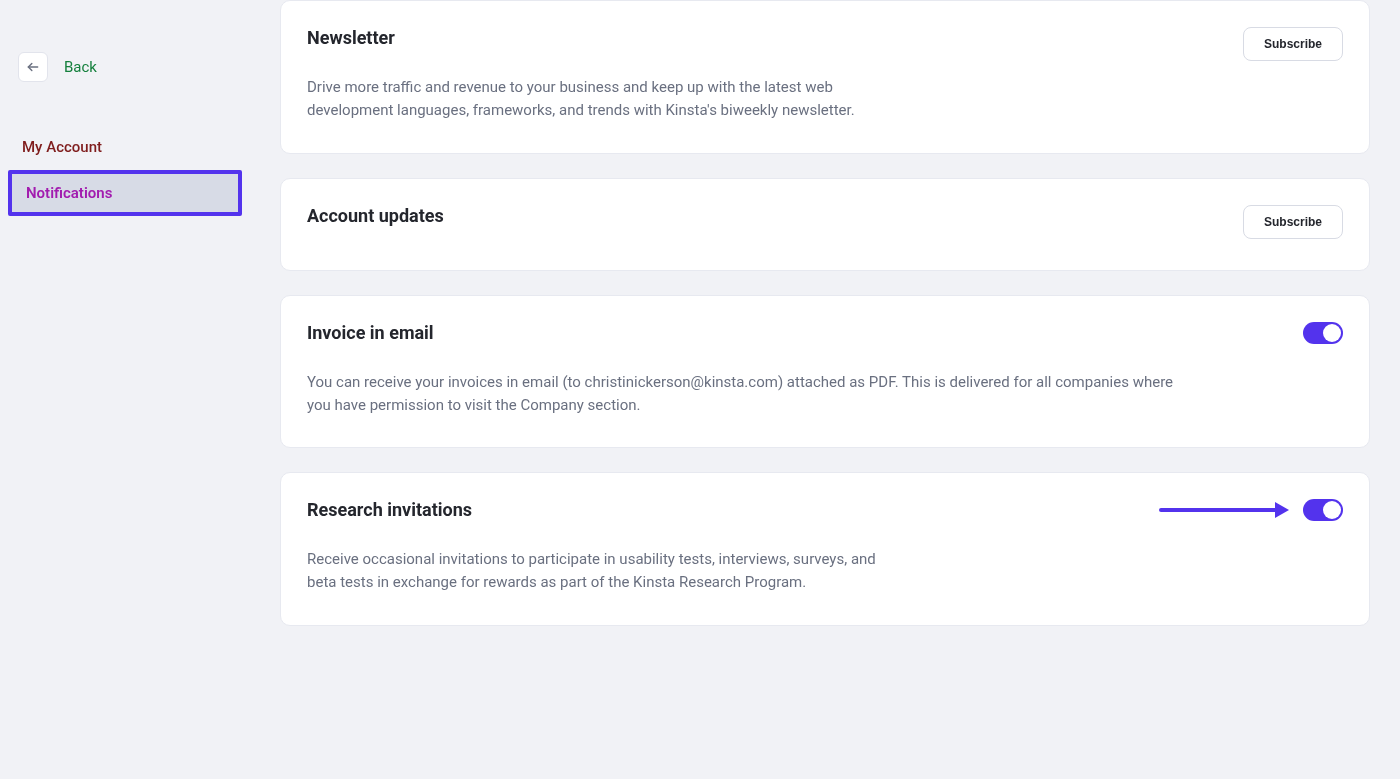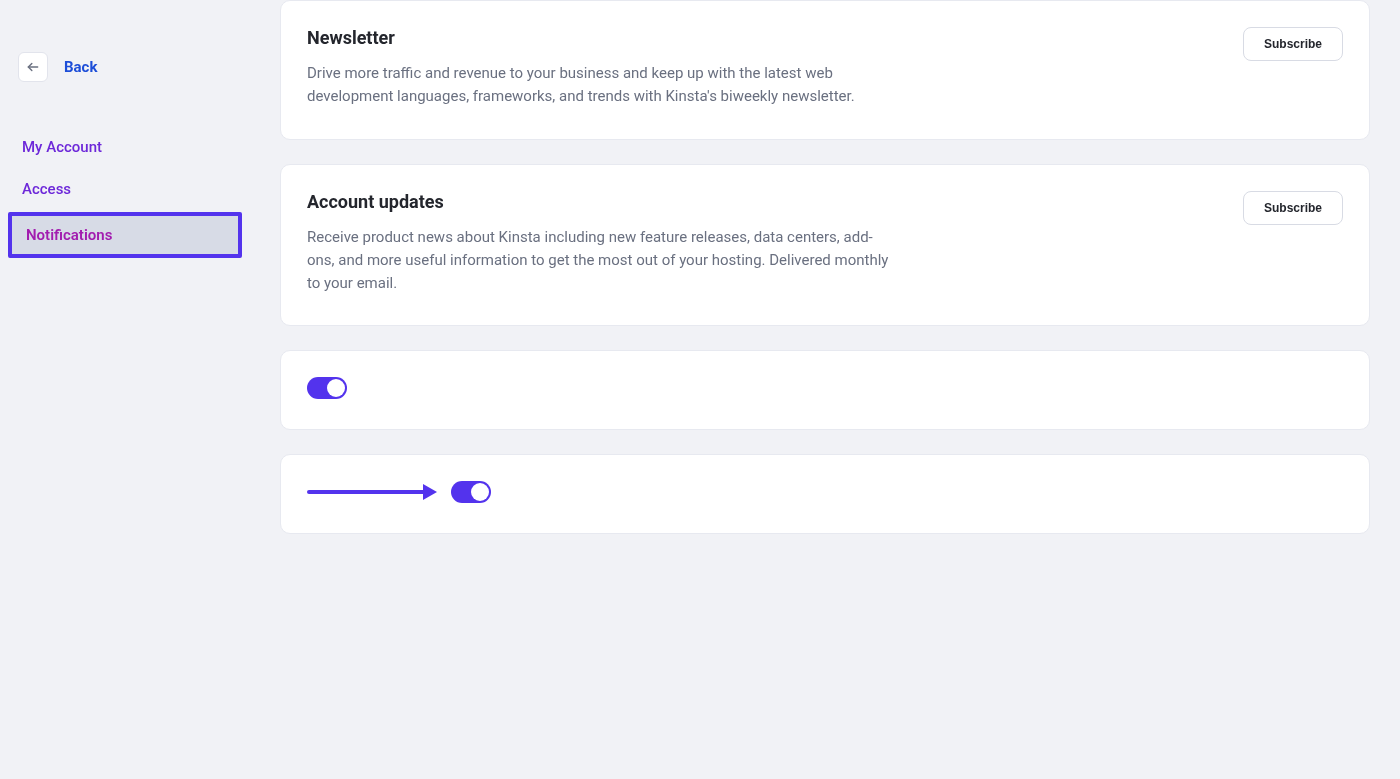--- a/index.html
+++ b/index.html
@@ -33,32 +33,32 @@
     border-radius: 6px;
     background: #ffffff;
     display: flex;
     align-items: center;
     justify-content: center;
     cursor: pointer;
   }
   .back-label {
     margin-left: 16px;
     font-size: 15px;
-    font-weight: 700;
-    color: #1d4ed8;
+    font-weight: 400;
+    color: #15803d;
   }
   .nav-list {
     list-style: none;
   }
   .nav-item {
     display: block;
     padding: 12px 22px;
     font-size: 15px;
     font-weight: 500;
-    color: #6d28d9;
+    color: #7f1d1d;
     cursor: pointer;
   }
   .nav-item-active-wrap {
     border: 4px solid #5333ed;
     margin: 2px 8px 0 8px;
     border-radius: 2px;
   }
   .nav-item-active {
     background: #d7dbe6;
     color: #a21caf;
@@ -89,20 +89,21 @@
     font-size: 18px;
     font-weight: 700;
     color: #24262d;
     margin-bottom: 14px;
   }
   .card-desc {
     font-size: 15px;
     line-height: 1.55;
     color: #6a7080;
     max-width: 590px;
+    margin-top: 28px;
   }
   .btn {
     border: 1px solid #d8dbe4;
     background: #ffffff;
     border-radius: 8px;
     padding: 9px 20px;
     font-size: 12px;
     font-weight: 600;
     color: #24262d;
     cursor: pointer;
@@ -165,21 +166,20 @@
         <svg width="14" height="14" viewBox="0 0 24 24" fill="none" stroke="#6a7080" stroke-width="2.4" stroke-linecap="round" stroke-linejoin="round">
           <line x1="20" y1="12" x2="4" y2="12"></line>
           <polyline points="10 18 4 12 10 6"></polyline>
         </svg>
       </button>
       <span class="back-label">Back</span>
     </div>
 
     <ul class="nav-list">
       <li class="nav-item">My Account</li>
-      <li class="nav-item">Access</li>
       <li class="nav-item-active-wrap">
         <div class="nav-item-active">Notifications</div>
       </li>
     </ul>
   </aside>
 
   <main class="main">
 
     <section class="card">
       <div class="card-row">
@@ -188,36 +188,43 @@
           <p class="card-desc">Drive more traffic and revenue to your business and keep up with the latest web development languages, frameworks, and trends with Kinsta's biweekly newsletter.</p>
         </div>
         <button class="btn">Subscribe</button>
       </div>
     </section>
 
     <section class="card">
       <div class="card-row">
         <div>
           <h2 class="card-title">Account updates</h2>
-          <p class="card-desc">Receive product news about Kinsta including new feature releases, data centers, add-ons, and more useful information to get the most out of your hosting. Delivered monthly to your email.</p>
         </div>
         <button class="btn">Subscribe</button>
       </div>
     </section>
 
     <section class="card">
       <div class="card-row">
+        <div style="max-width: 880px;">
+          <h2 class="card-title">Invoice in email</h2>
+          <p class="card-desc" style="max-width:880px;">You can receive your invoices in email (to christinickerson@kinsta.com) attached as PDF. This is delivered for all companies where you have permission to visit the Company section.</p>
+        </div>
         <div class="toggle">
           <div class="toggle-knob"></div>
         </div>
       </div>
     </section>
 
     <section class="card">
       <div class="card-row">
+        <div>
+          <h2 class="card-title">Research invitations</h2>
+          <p class="card-desc">Receive occasional invitations to participate in usability tests, interviews, surveys, and beta tests in exchange for rewards as part of the Kinsta Research Program.</p>
+        </div>
         <div class="right-ctrls">
           <div class="arrow-annot">
             <div class="arrow-line"></div>
             <div class="arrow-head"></div>
           </div>
           <div style="width:14px;"></div>
           <div class="toggle">
             <div class="toggle-knob"></div>
           </div>
         </div>

